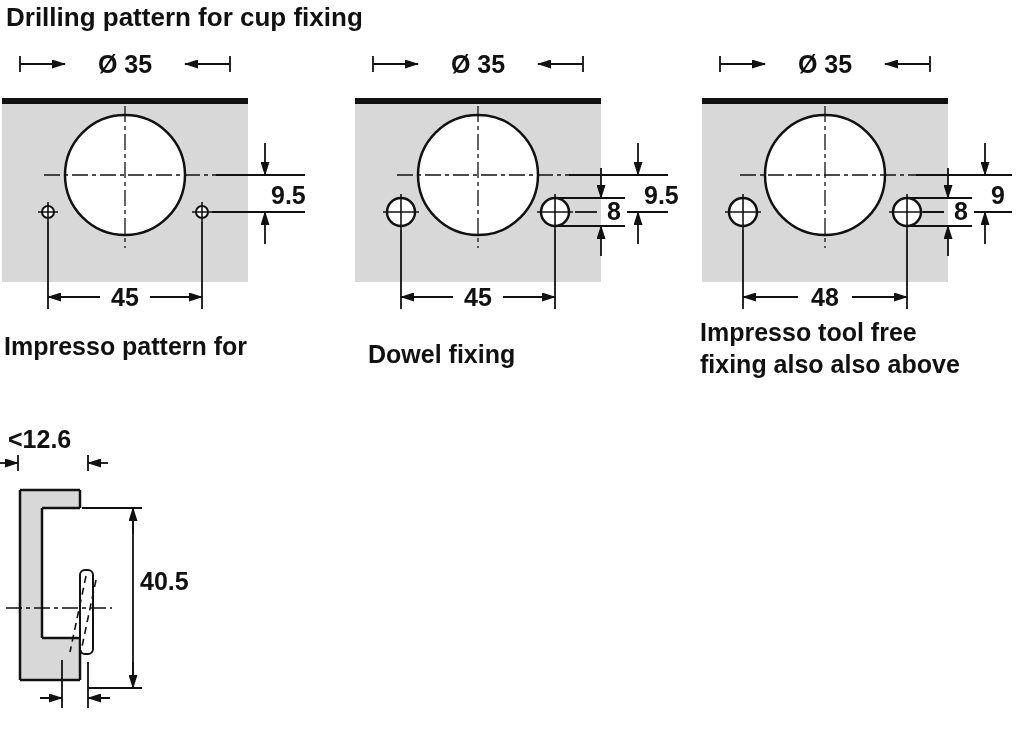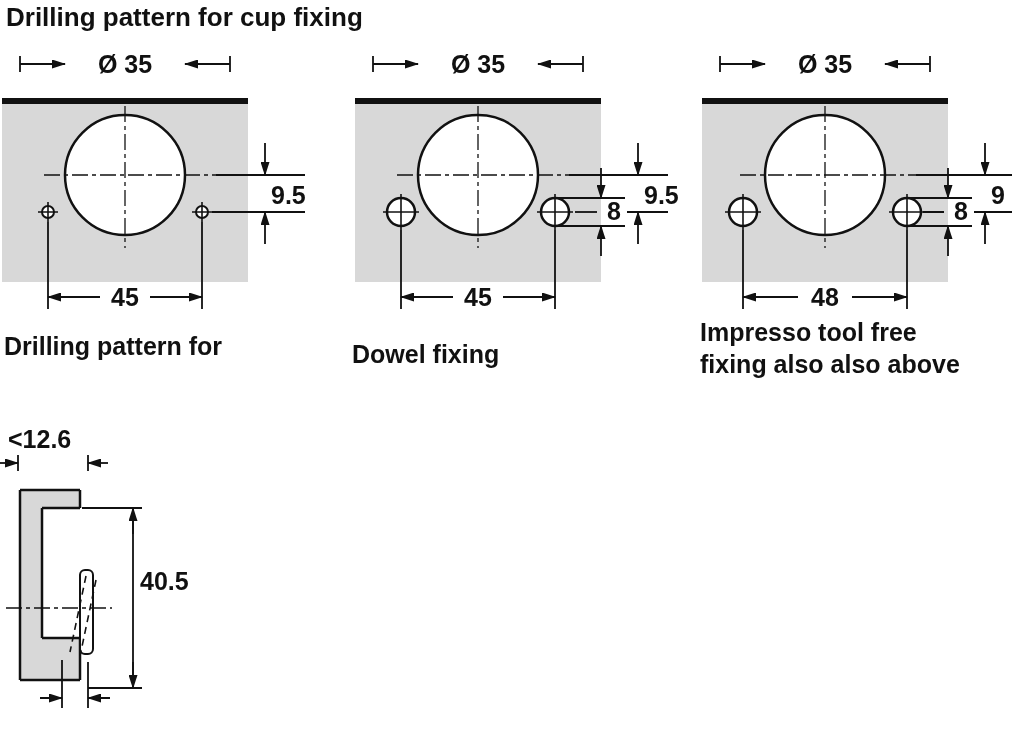--- a/index.html
+++ b/index.html
@@ -182,23 +182,23 @@
     <g class="dim">
       <line x1="43" y1="188" x2="43" y2="267"></line>
       <line x1="207" y1="188" x2="207" y2="267"></line>
       <line x1="98" y1="255" x2="43" y2="255" marker-end="url(#ar3)"></line>
       <line x1="152" y1="255" x2="207" y2="255" marker-end="url(#ar3)"></line>
       <text x="125" y="264" text-anchor="middle">48</text>
     </g>
   </svg>
 
   <div class="caption" style="left:4px; top:330px">
-    <div>Drilling pattern for</div>
+    <div>Impresso pattern for</div>
   </div>
-  <div class="caption" style="left:352px; top:338px">
+  <div class="caption" style="left:368px; top:338px">
     <div>Dowel fixing</div>
   </div>
   <div class="caption" style="left:700px; top:316px">
     <div>Impresso tool free</div>
     <div>fixing also also above</div>
   </div>
 
   <svg class="drawing" style="left:0px; top:412px" width="220" height="318" viewBox="0 0 220 318">
     <defs>
       <marker id="ar4" viewBox="0 0 14 9" refX="13" refY="4.5" markerWidth="14" markerHeight="9" orient="auto" markerUnits="userSpaceOnUse">

